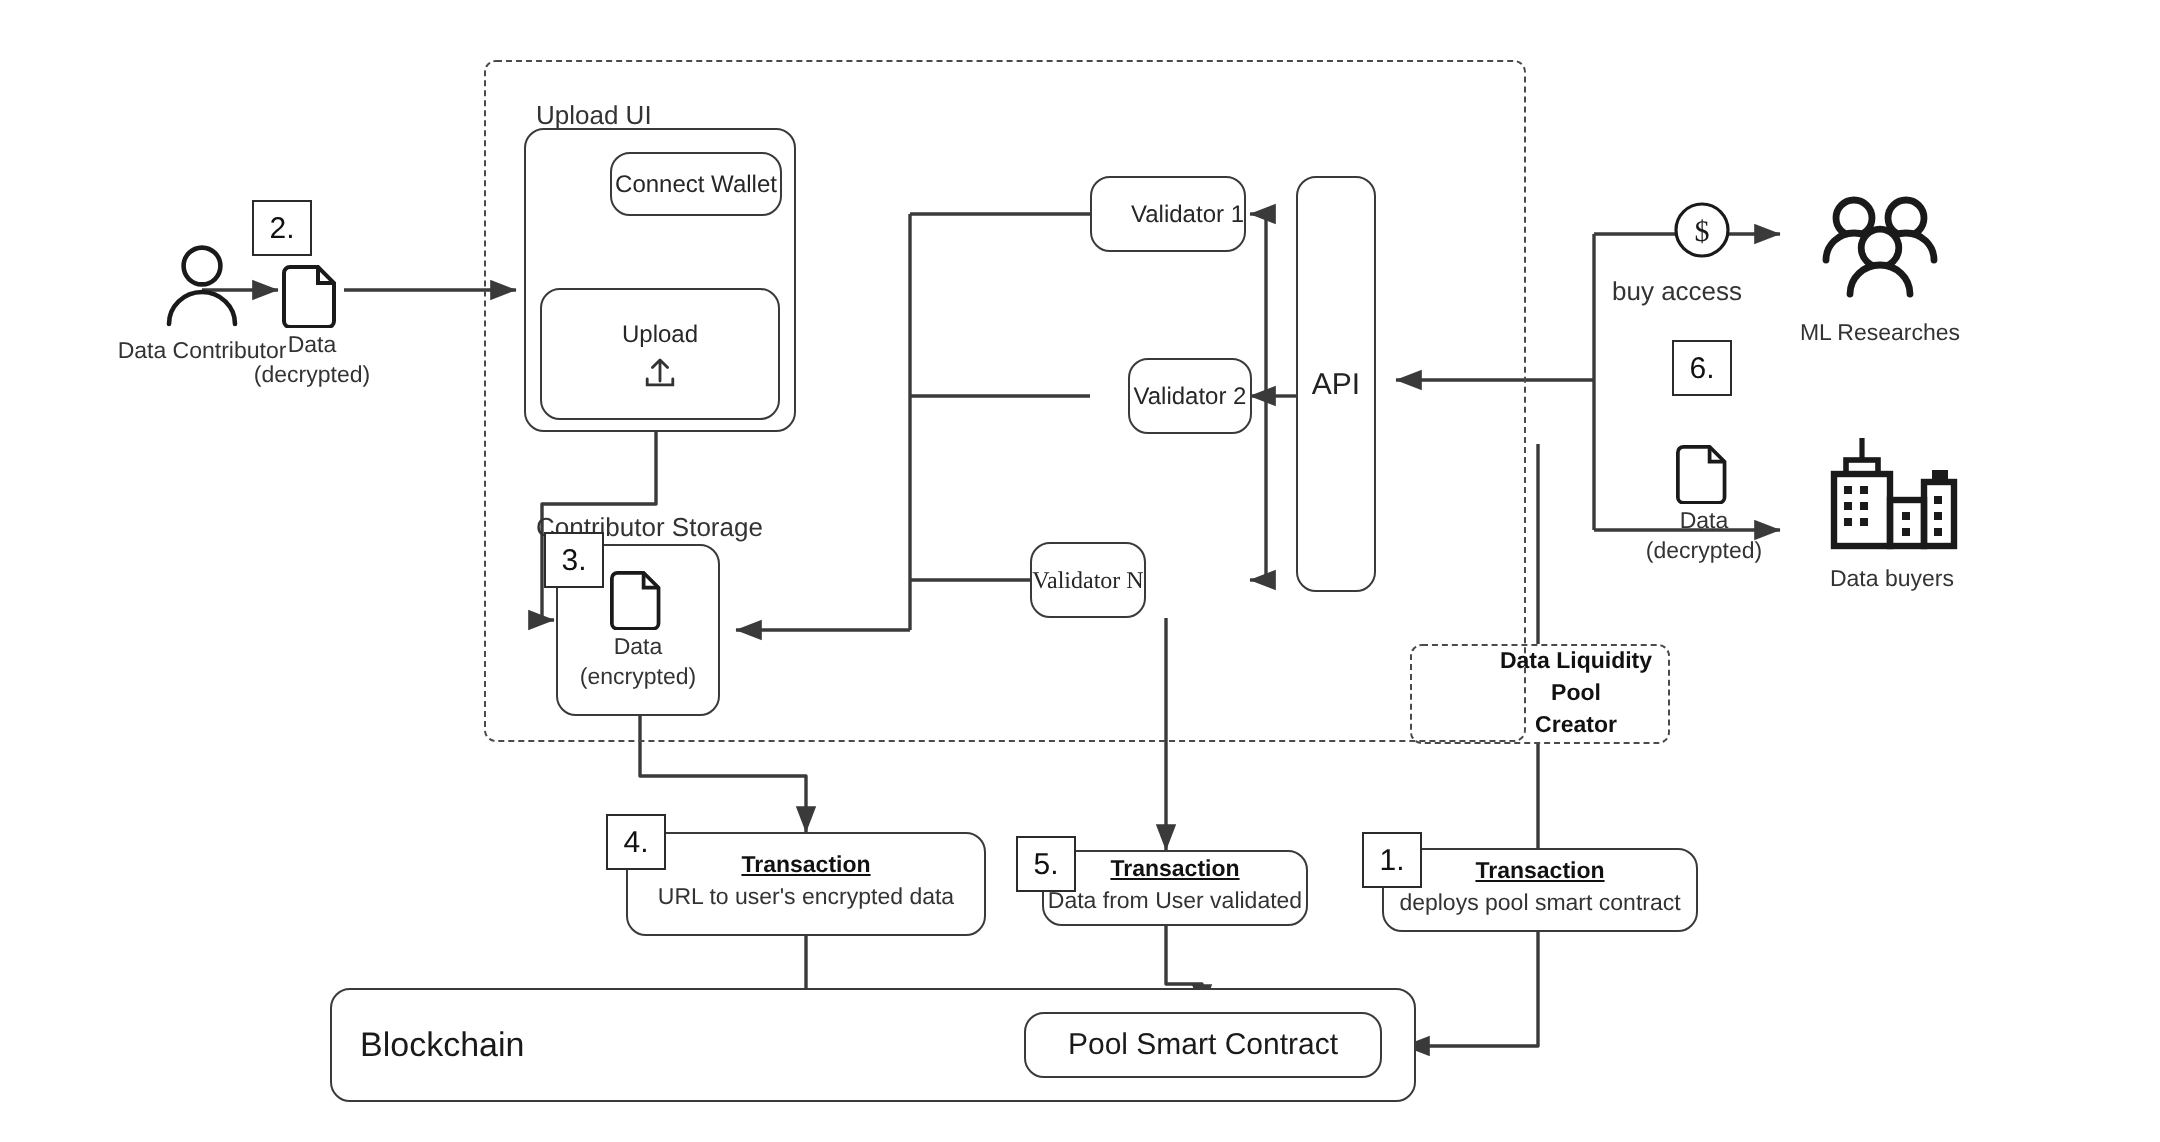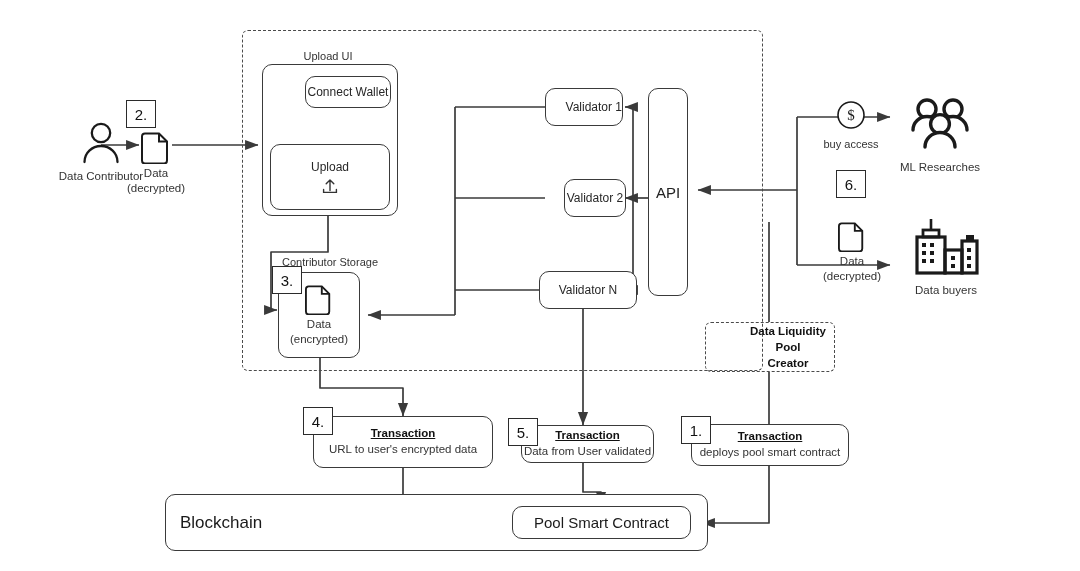--- a/index.html
+++ b/index.html
@@ -52,23 +52,23 @@
     background: #ffffff;
     display: flex;
     align-items: center;
     justify-content: center;
     font-size: 15px;
     color: #111;
     z-index: 6;
   }
   .caption {
     position: absolute;
-    font-size: 11px;
+    font-size: 13px;
     color: #333;
-    text-align: center;
+    text-align: left;
     line-height: 1.25;
     white-space: pre-line;
   }
   .lbl {
     font-size: 11.5px;
     color: #333;
     line-height: 1.3;
   }
   .lbl-lg { font-size: 15px; color: #222; }
   .lbl-md { font-size: 12px; color: #272727; }
@@ -196,21 +196,21 @@
   </div>
 
   <div class="node numbox" style="left:272px; top:266px; width:30px; height:28px;">3.</div>
 
   <div class="node rbox" style="left:545px; top:88px; width:78px; height:38px;align-items:flex-end;">
     <span class="lbl-md">Validator 1</span>
   </div>
   <div class="node rbox" style="left:545px; top:179px; width:62px; height:38px;margin-left:19px;">
     <span class="lbl-md">Validator 2</span>
   </div>
-  <div class="node rbox" style="left:539px; top:271px; width:98px; height:38px;">
+  <div class="node rbox" style="left:515px; top:271px; width:58px; height:38px;font-family:Liberation Serif, serif;">
     <span class="lbl-md">Validator N</span>
   </div>
 
   <div class="node rbox" style="left:648px; top:88px; width:40px; height:208px;">
     <span class="lbl-lg">API</span>
   </div>
 
   <div class="node" style="left:836px; top:100px; width:30px; height:30px;">
     <svg class="icon" width="30" height="30" viewBox="0 0 30 30">
       <circle cx="15" cy="15" r="13" fill="#fff" stroke="#1a1a1a" stroke-width="1.6"></circle>

